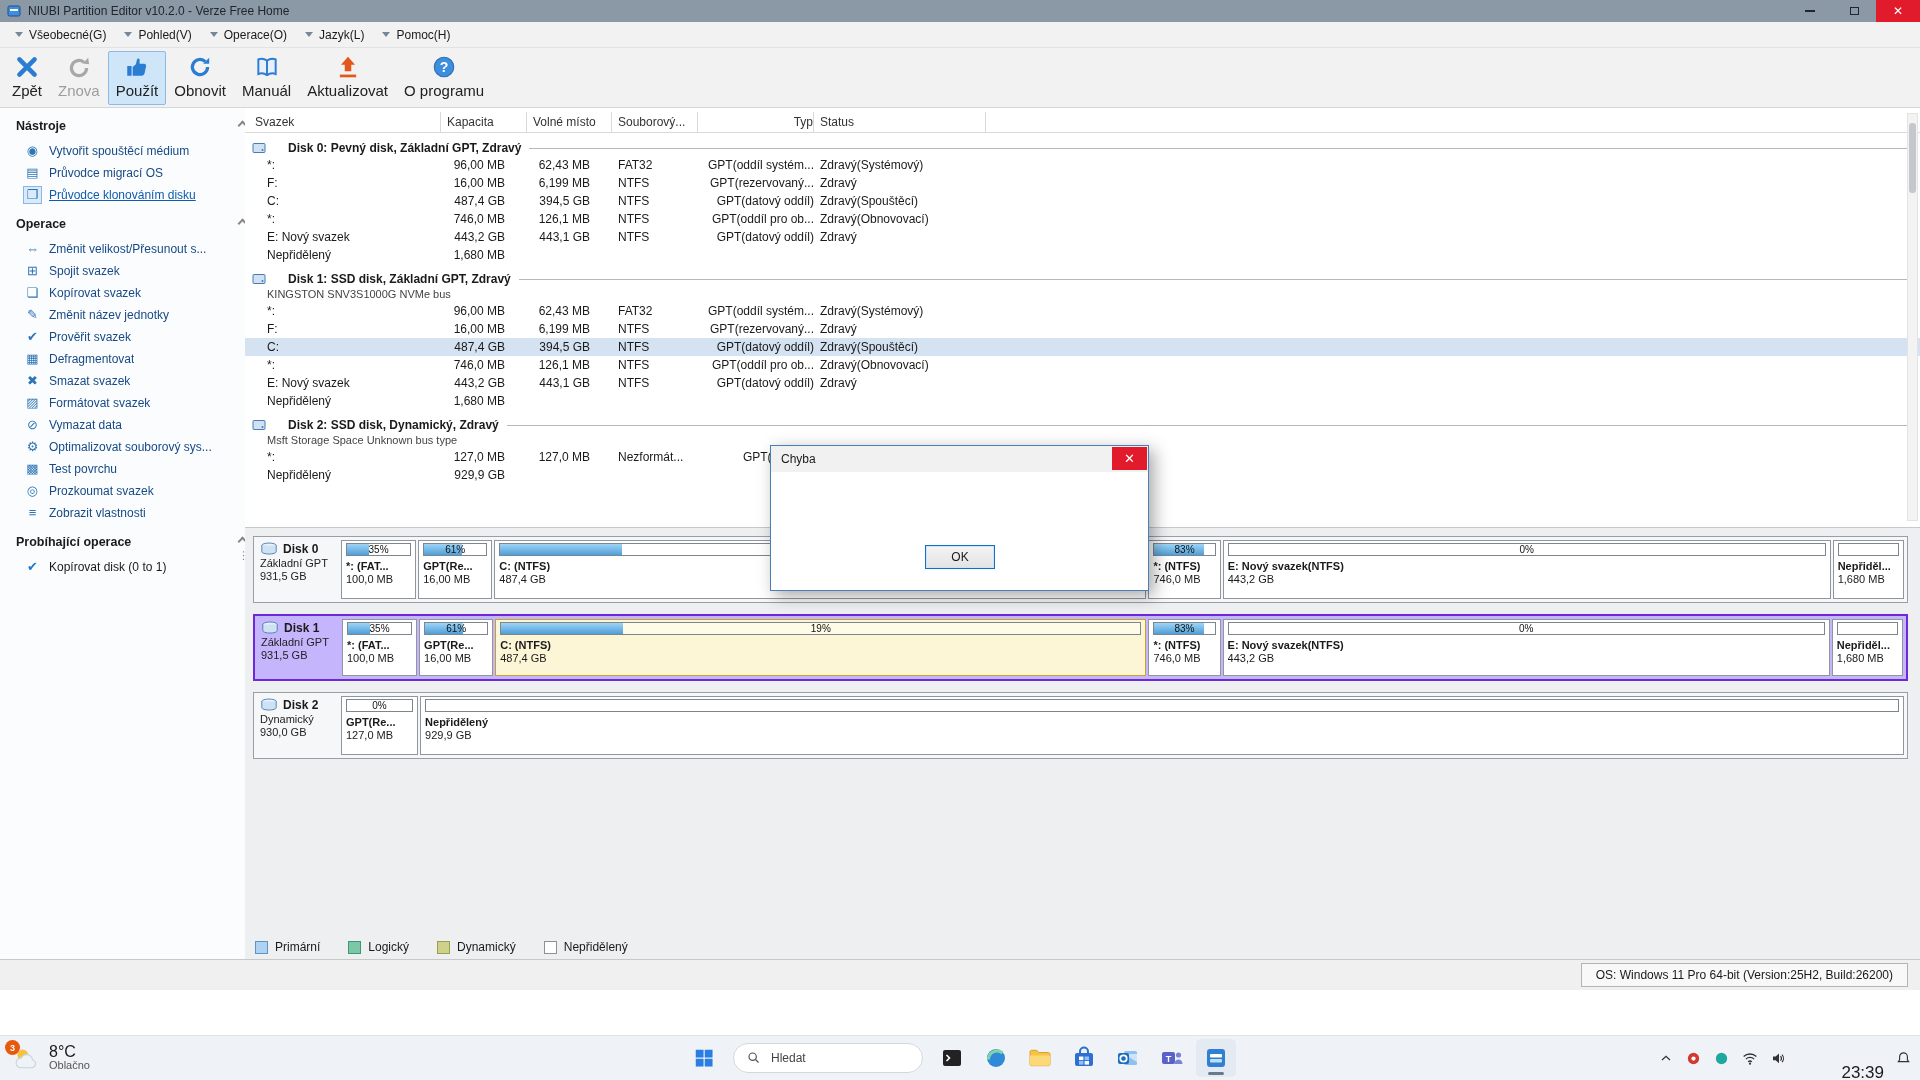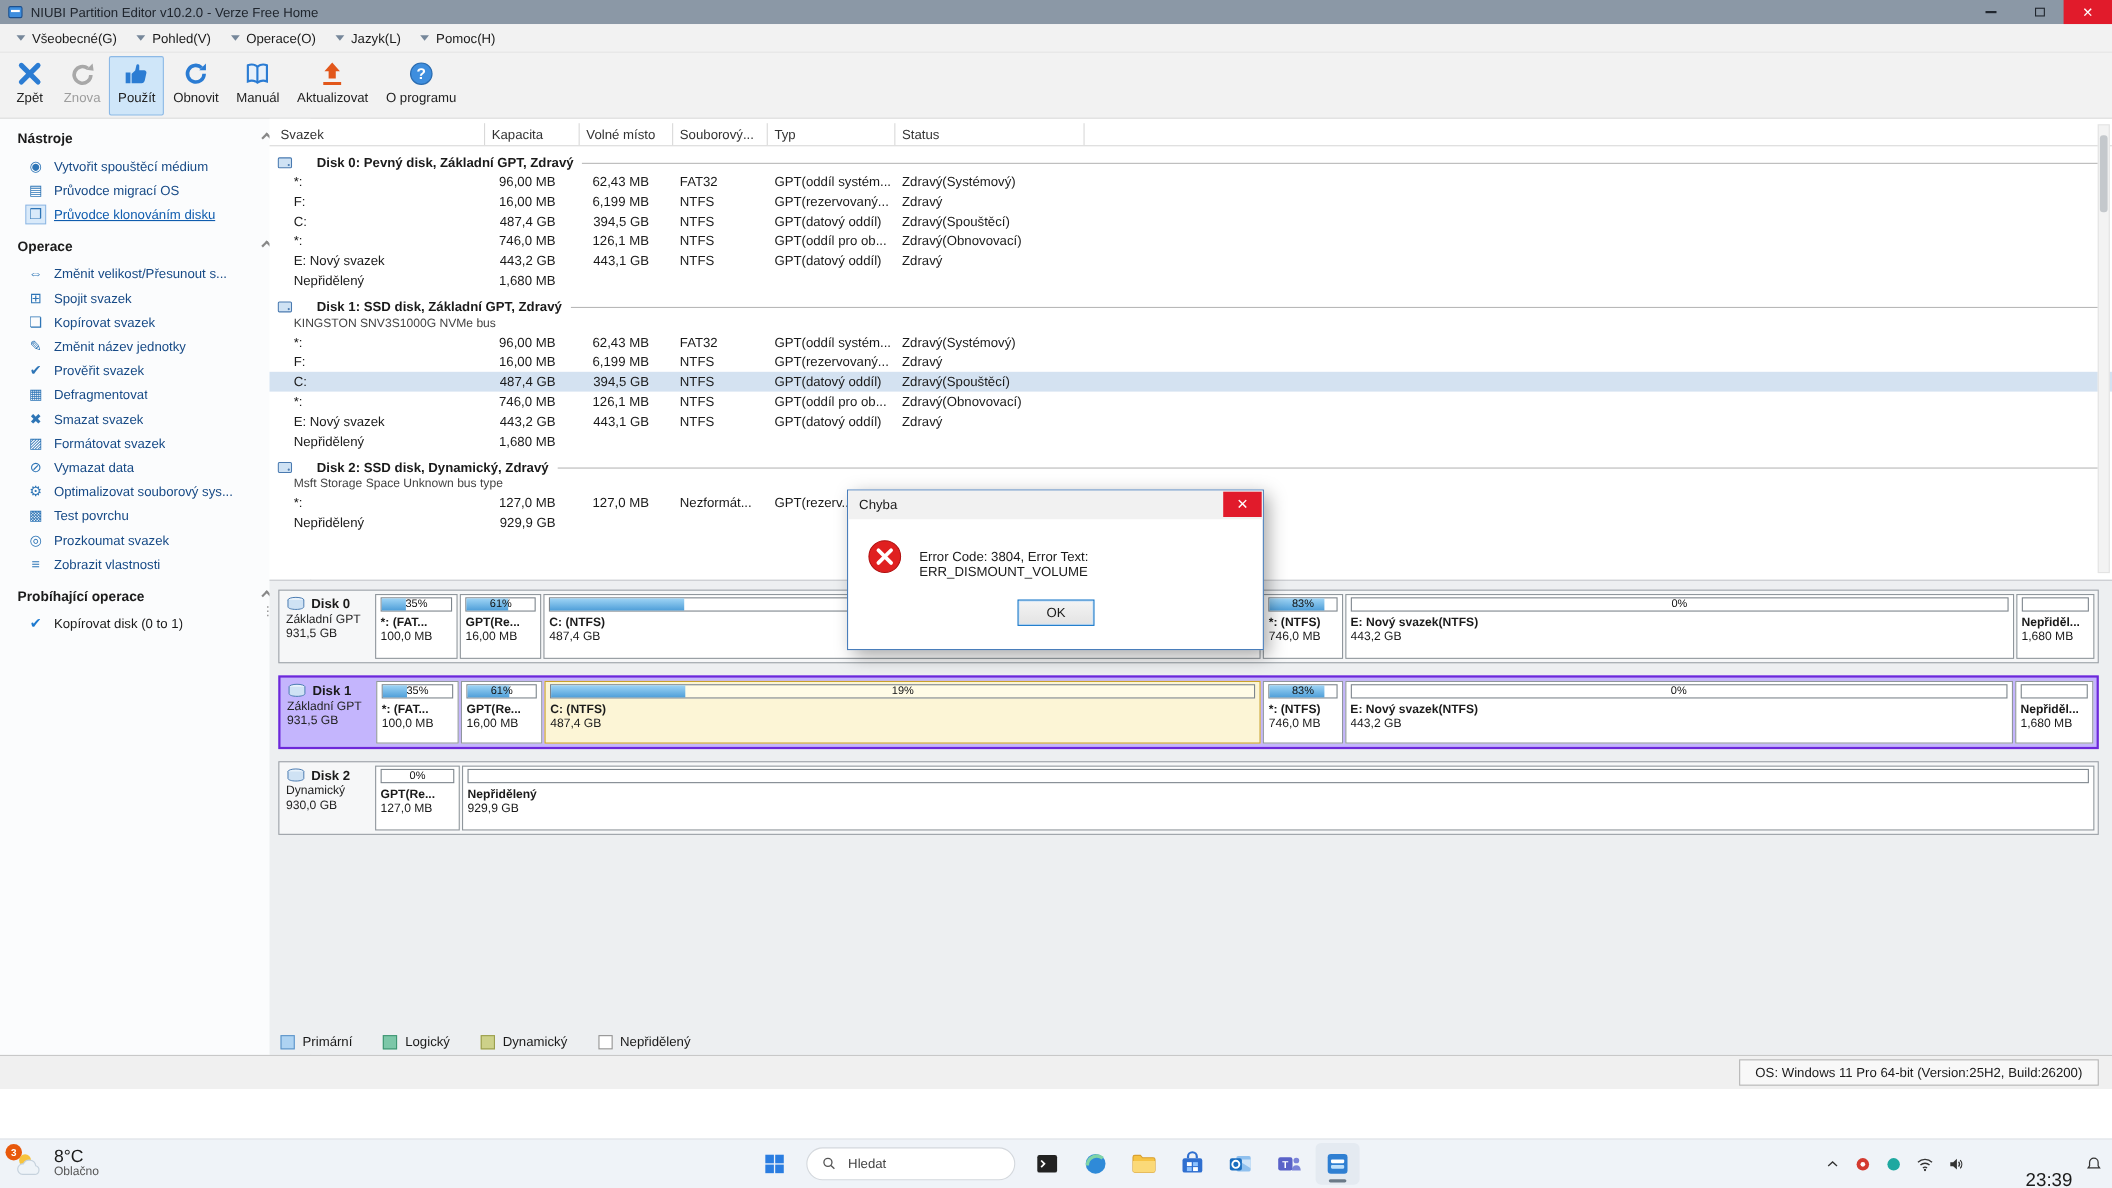--- a/index.html
+++ b/index.html
@@ -23,21 +23,21 @@
   .menubar { position:absolute; top:22px; left:0; right:0; height:26px; background:#f2f2f2;
     border-bottom:1px solid #e2e2e2; display:flex; align-items:center; padding-left:6px; }
   .menu-item { display:flex; align-items:center; gap:6px; padding:0 9px; height:100%; }
   .chev-down { width:0; height:0; border:4px solid transparent; border-top:5px solid #76879a; margin-top:4px; }
 
   
   .toolbar { position:absolute; top:48px; left:0; right:0; height:60px; background:#f2f2f2;
     border-bottom:1px solid #d6d6d6; display:flex; align-items:flex-start; padding:3px 0 0 4px; }
   .tool-btn { min-width:46px; height:54px; padding:2px 7px 0 7px; display:flex; flex-direction:column;
     align-items:center; justify-content:flex-start; gap:2px; border:1px solid transparent; border-radius:2px; }
-  .tool-btn .lbl { font-size:12px; color:#222; white-space:nowrap; }
+  .tool-btn .lbl { font-size:15px; color:#222; white-space:nowrap; }
   .tool-btn.active { background:#cfe6f9; border-color:#8cb9e6; }
   .tool-btn.disabled .lbl { color:#9d9d9d; }
 
   
   .sidebar { position:absolute; top:108px; left:0; width:283px; bottom:76px; background:#fbfcfd;
     border-right:1px solid #c9ced3; overflow:hidden; }
   .side-h { position:relative; font-weight:bold; color:#1b1b1b; padding:11px 0 7px 16px; font-size:12.5px; }
   .side-h .chev-up { position:absolute; right:36px; top:14px; width:7px; height:7px;
     border-right:2px solid #888; border-bottom:2px solid #888; transform:rotate(-135deg); }
   .side-item { display:flex; align-items:center; gap:8px; padding:3px 4px 3px 24px; color:#174a86; cursor:default; }
@@ -47,21 +47,21 @@
   .side-item.sel .ic { background:#d9eafa; outline:1px solid #8ab6e4; }
   .splitter-dots { position:absolute; left:238px; top:549px; color:#8a8a8a; font-size:11px; letter-spacing:0; z-index:5; }
 
   
   .table-region { position:absolute; left:245px; top:108px; right:0; height:419px; background:#fff; }
   .t-header { display:flex; height:21px; line-height:20px; border-bottom:1px solid #d9d9d9; margin-top:4px; color:#333; }
   .t-header .t-cell { border-right:1px solid #d9d9d9; padding-left:6px; }
   .t-header .c0 { padding-left:10px; }
   .t-cell { overflow:hidden; white-space:nowrap; }
   .c0 { width:196px; } .c1 { width:86px; } .c2 { width:85px; }
-  .c3 { width:86px; } .c4 { width:116px; } .c5 { width:172px; }
+  .c3 { width:86px; } .c4 { width:116px;text-align:right; } .c5 { width:172px; }
   .t-filler { flex:1; }
   .t-row { display:flex; height:18px; line-height:18px; }
   .t-row.selected { background:#d4e2f1; }
   .t-body .c0 { padding-left:22px; }
   .t-body .c1, .t-body .c2 { text-align:right; padding-right:22px; }
   .t-body .c3, .t-body .c4, .t-body .c5 { padding-left:6px; }
   .g-title { display:flex; align-items:center; height:17px; margin-top:6px; }
   .g-title .dico { margin-left:7px; flex:0 0 auto; }
   .g-title .txt { font-weight:bold; margin-left:22px; white-space:nowrap; }
   .g-title .rule { flex:1; border-top:1px solid #b8b8b8; margin:1px 6px 0 8px; }
@@ -676,27 +676,20 @@
   <div class="statusbar">
     <div class="status-box">OS: Windows 11 Pro 64-bit (Version:25H2, Build:26200)</div>
   </div>
 
   <div class="dialog">
     <div class="dlg-title">
       <span>Chyba</span>
       <div class="dlg-close">
           <span>✕</span>
         </div>
-    </div>
-    <div class="dlg-body">
-      <svg width="34" height="34" viewBox="0 0 34 34">
-        <circle cx="17" cy="17" r="15" fill="#e02020" stroke="#b01010"></circle>
-        <path d="M11 11l12 12M23 11L11 23" stroke="#fff" stroke-width="3.6" stroke-linecap="round"></path>
-      </svg>
-      <div class="dlg-msg">Error Code: 3804, Error Text: ERR_DISMOUNT_VOLUME</div>
     </div>
     <div class="dlg-ok">OK</div>
   </div>
 
 </div>
 
 <div class="taskbar">
   <div class="tb-left">
     <div class="weather-wrap">
       <div class="badge">3</div>

